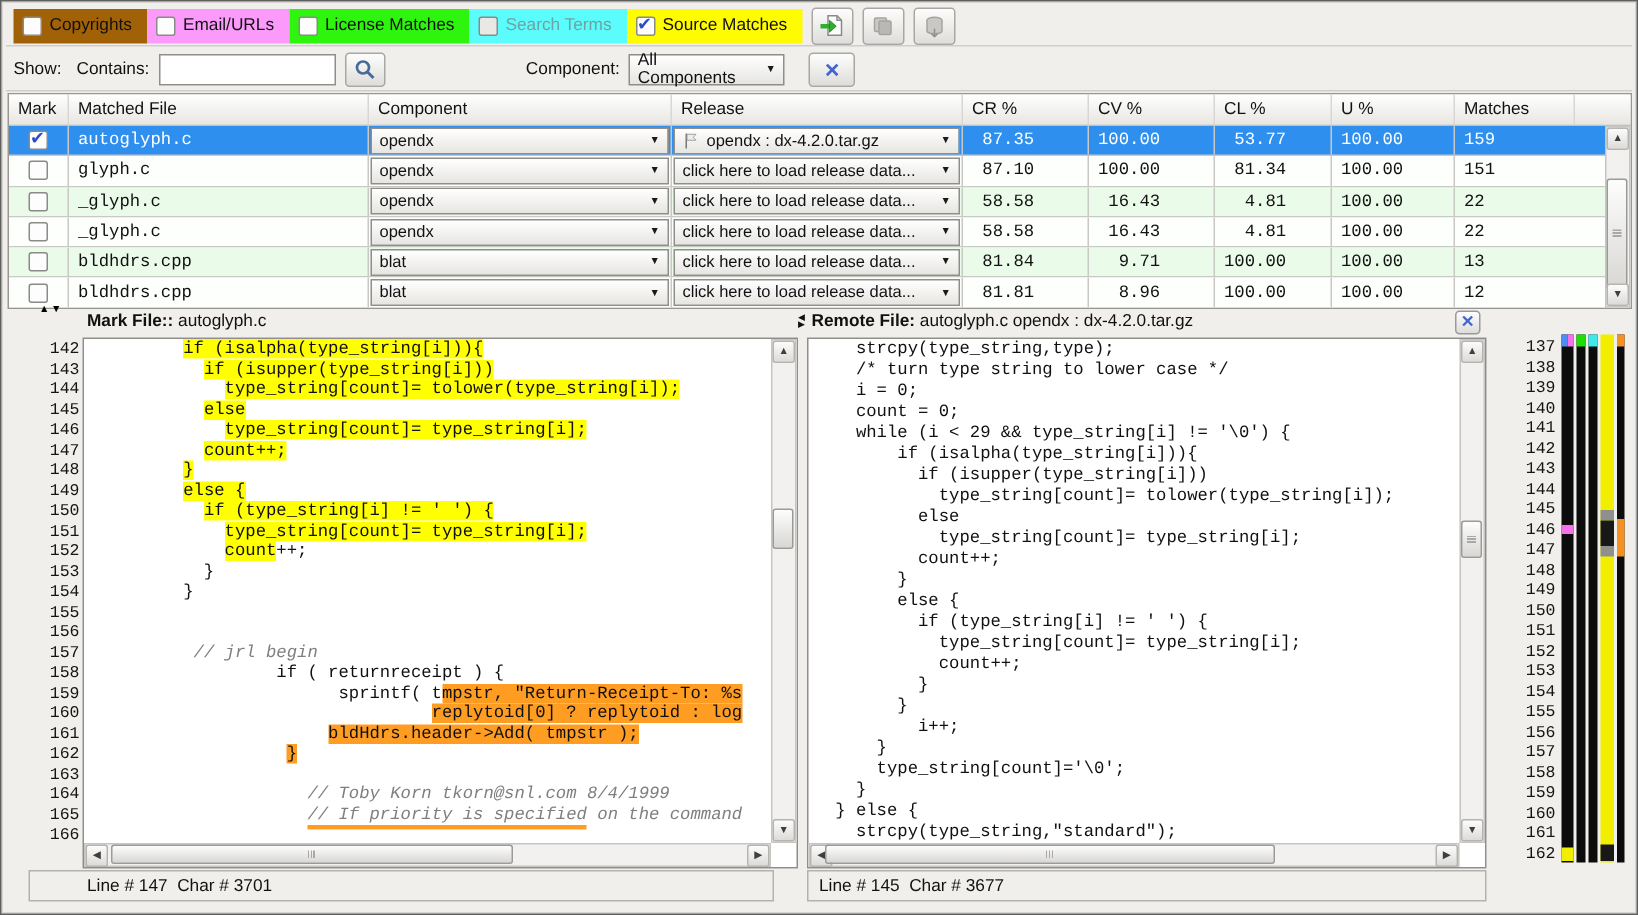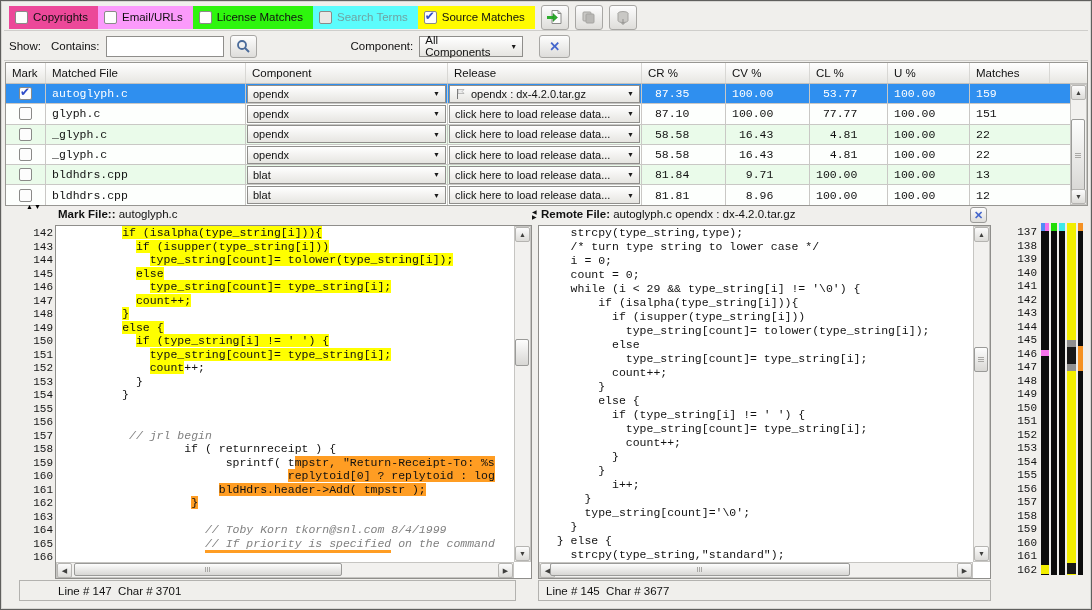--- a/index.html
+++ b/index.html
@@ -78,21 +78,21 @@
     background:linear-gradient(#fdfdfd,#dedddA);color:#4466cc;font-weight:bold;font-size:11px;
     line-height:13px;text-align:center;padding:0;}
 </style>
 </head>
 <body>
 
 <div class="window">
 
   <div class="tb1">
     <div class="chips" id="chips">
-        <div class="chip" style="background: #ec4899;">
+        <div class="chip" style="background: #a16207;">
           <span class="cb"></span>
           <span class="chip-label">Copyrights</span>
         </div>
         <div class="chip" style="background: rgb(251, 154, 251);">
           <span class="cb"></span>
           <span class="chip-label">Email/URLs</span>
         </div>
         <div class="chip" style="background: rgb(46, 245, 14);">
           <span class="cb"></span>
           <span class="chip-label">License Matches</span>
@@ -201,21 +201,21 @@
             </div>
           </div>
           <div class="td" style="width: 194px;">
             <div class="combo cell-combo">
               <span class="release-value" style="overflow: hidden; white-space: nowrap;">click here to load release data...</span>
               <span class="arr">▼</span>
             </div>
           </div>
           <div class="td mono" style="width: 84px; color: rgb(17, 17, 17); padding-left: 6px;"> 87.10</div>
           <div class="td mono" style="width: 84px; color: rgb(17, 17, 17); padding-left: 6px;">100.00</div>
-          <div class="td mono" style="width: 78px; color: rgb(17, 17, 17); padding-left: 6px;"> 77.77</div>
+          <div class="td mono" style="width: 78px; color: rgb(17, 17, 17); padding-left: 6px;"> 81.34</div>
           <div class="td mono" style="width: 82px; color: rgb(17, 17, 17); padding-left: 6px;">100.00</div>
           <div class="td mono" style="width: 80px; color: rgb(17, 17, 17); padding-left: 6px; border-right: none;">151</div>
         </div>
         <div class="tr" style="background: rgb(234, 251, 234);">
           <div class="td" style="width: 40px; justify-content: center;">
             <span class="cb"></span>
           </div>
           <div class="td mono" style="width: 200px; color: rgb(17, 17, 17); padding-left: 6px;">_glyph.c</div>
           <div class="td" style="width: 202px;">
             <div class="combo cell-combo">

